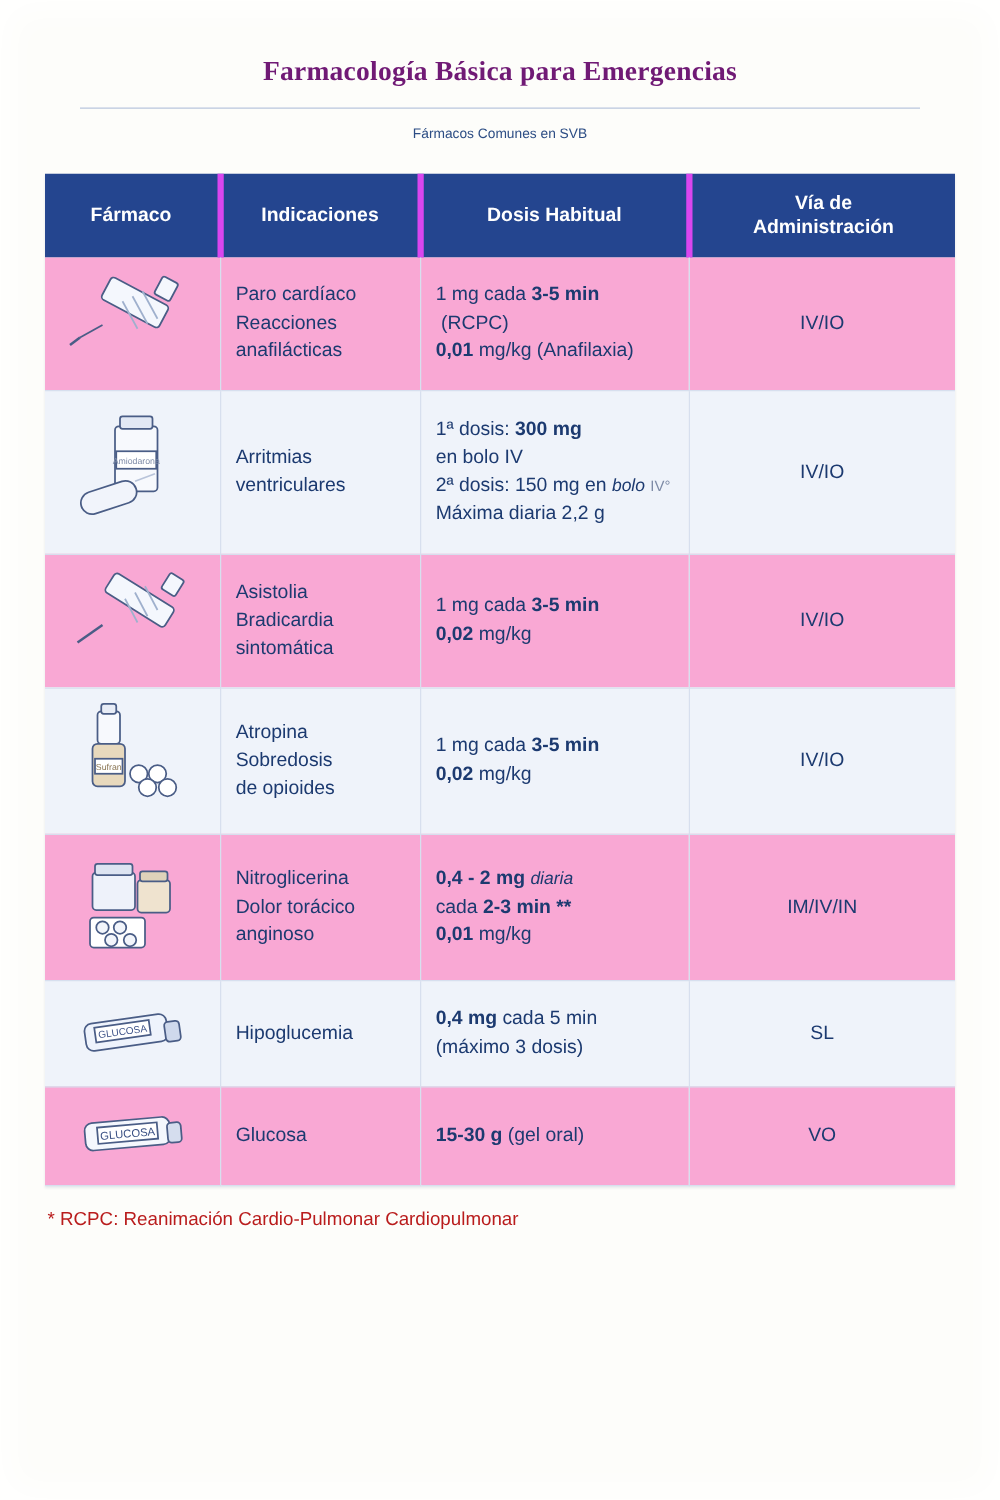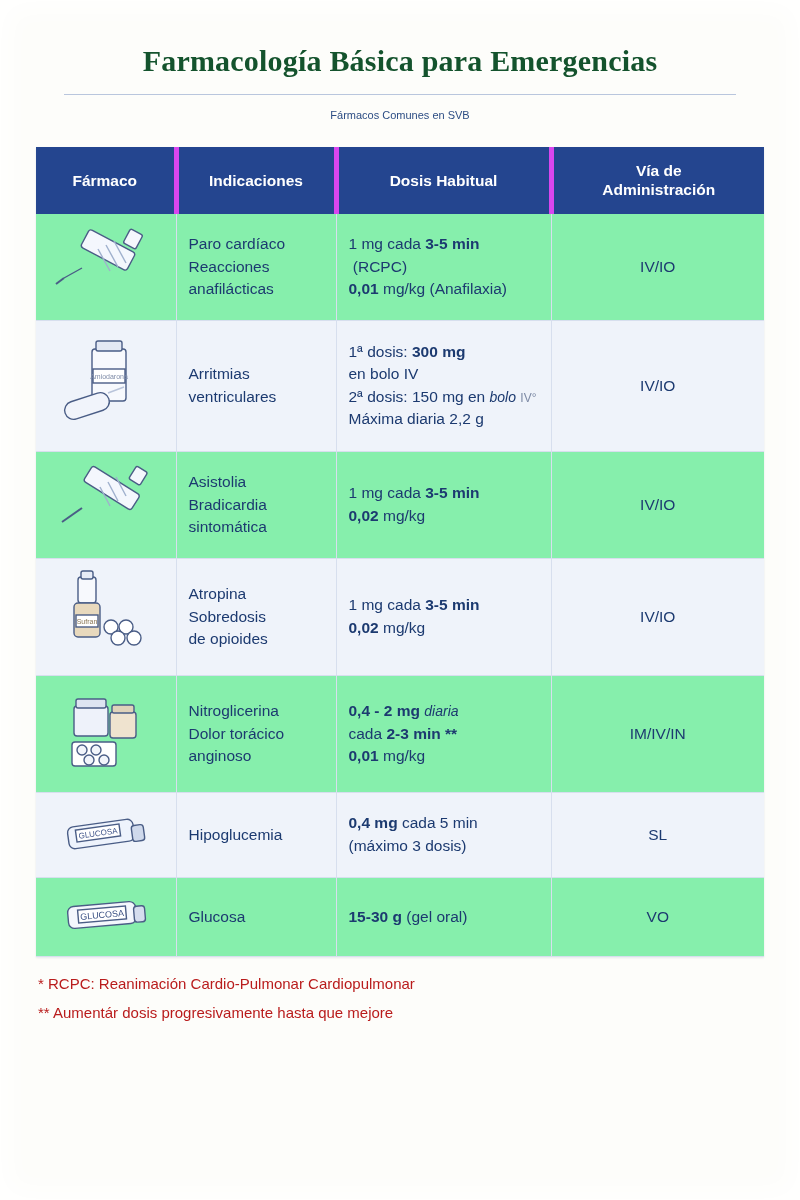--- a/index.html
+++ b/index.html
@@ -31,23 +31,23 @@
     box-shadow: inset 0 0 26px 10px rgba(255,255,255,0.9);
   }
 
   .header {
     padding: 44px 60px 0 60px;
     text-align: center;
   }
   .title {
     font-family: "Liberation Serif", serif;
     font-weight: bold;
-    font-size: 30px;
+    font-size: 22px;
     letter-spacing: 0.2px;
-    color: #14532d;
+    color: #701a75;
     margin: 0;
     padding-bottom: 16px;
   }
   .title-rule {
     height: 1px;
     background: #b9c6dd;
     margin: 0 4px 14px 4px;
   }
   .subtitle {
     font-size: 11px;
@@ -81,21 +81,21 @@
   col.c-route { width: 213px; }
 
   table.drug-table td {
     border-right: 1px solid #d7dfee;
     border-bottom: 1px solid #d7dfee;
     vertical-align: middle;
     padding: 10px 12px;
     font-size: 15.5px;
     line-height: 1.45;
     color: #1c3a70;
-    background: #86efac;
+    background: #f9a8d4;
   }
   table.drug-table td:last-child { border-right: none; }
   tr.alt td { background: #eff3fa; }
 
   td.cell-img {
     padding: 6px 4px;
     text-align: center;
   }
   td.cell-ind { text-align: left; }
   td.cell-dose { text-align: left; }
@@ -326,16 +326,15 @@
           <span class="dose-line"><b>15-30 g</b> (gel oral)</span>
         </td>
         <td class="cell-route">VO</td>
       </tr>
 
     </tbody>
   </table>
 
   <div class="footnotes">
     <p class="footnote">* RCPC: Reanimación Cardio-Pulmonar Cardiopulmonar</p>
-    <p class="footnote">** Aumentár dosis progresivamente hasta que mejore</p>
   </div>
 
 </div>
 
 </body></html>

